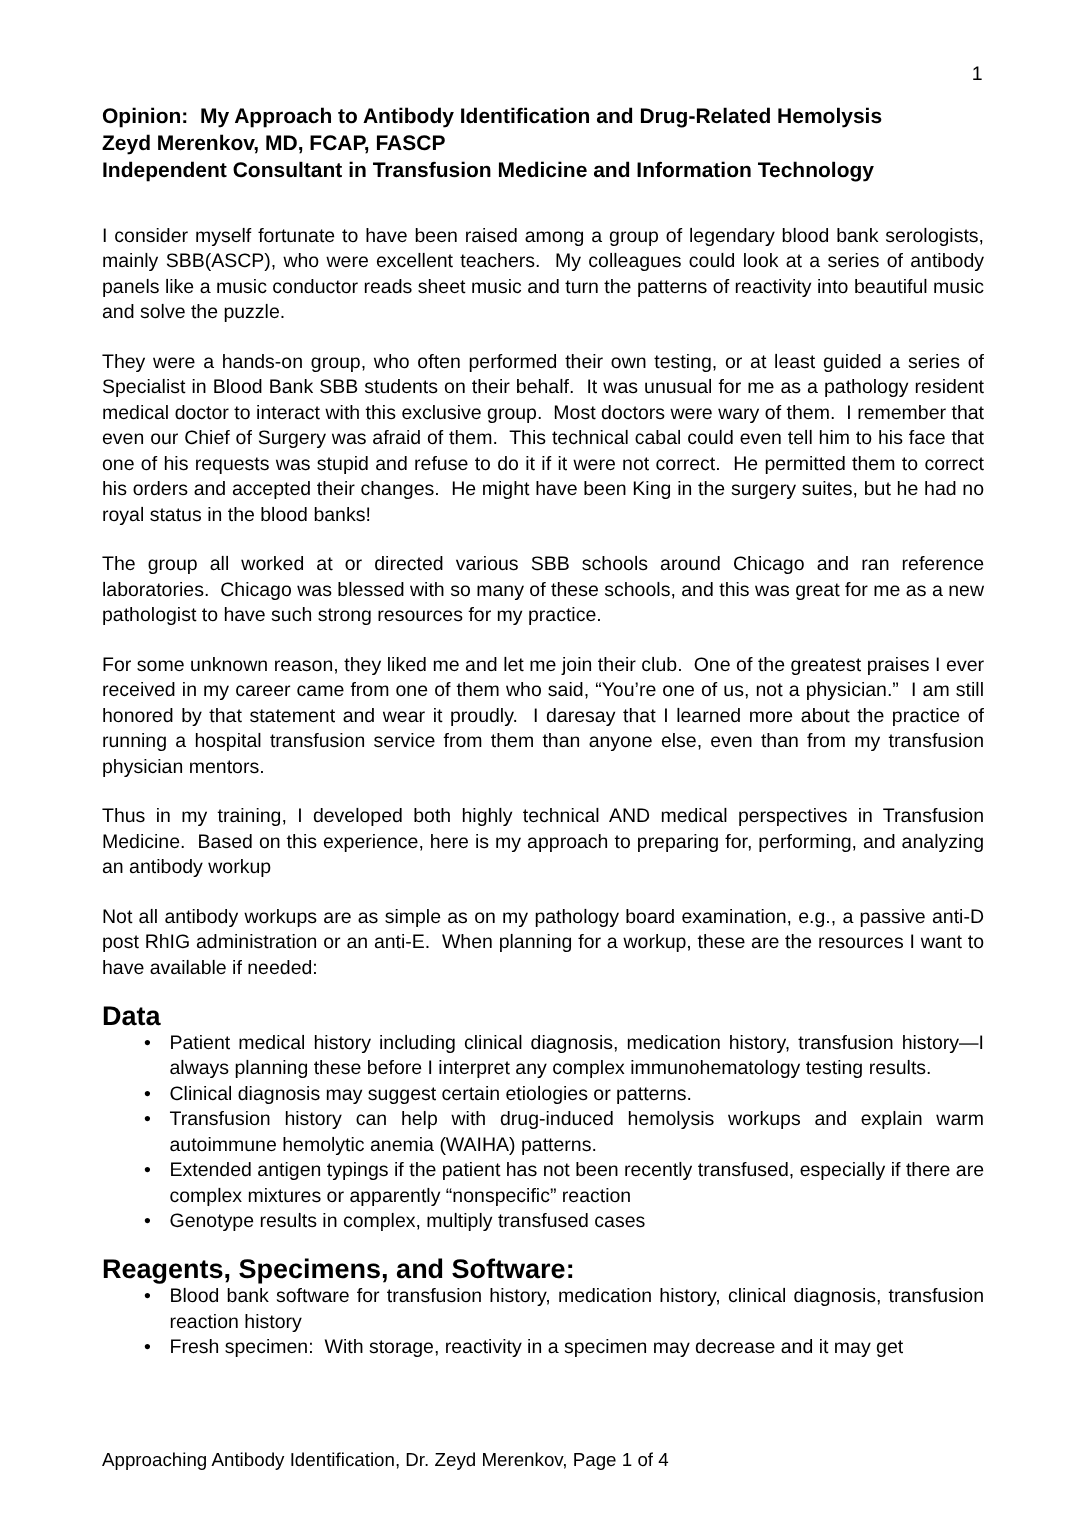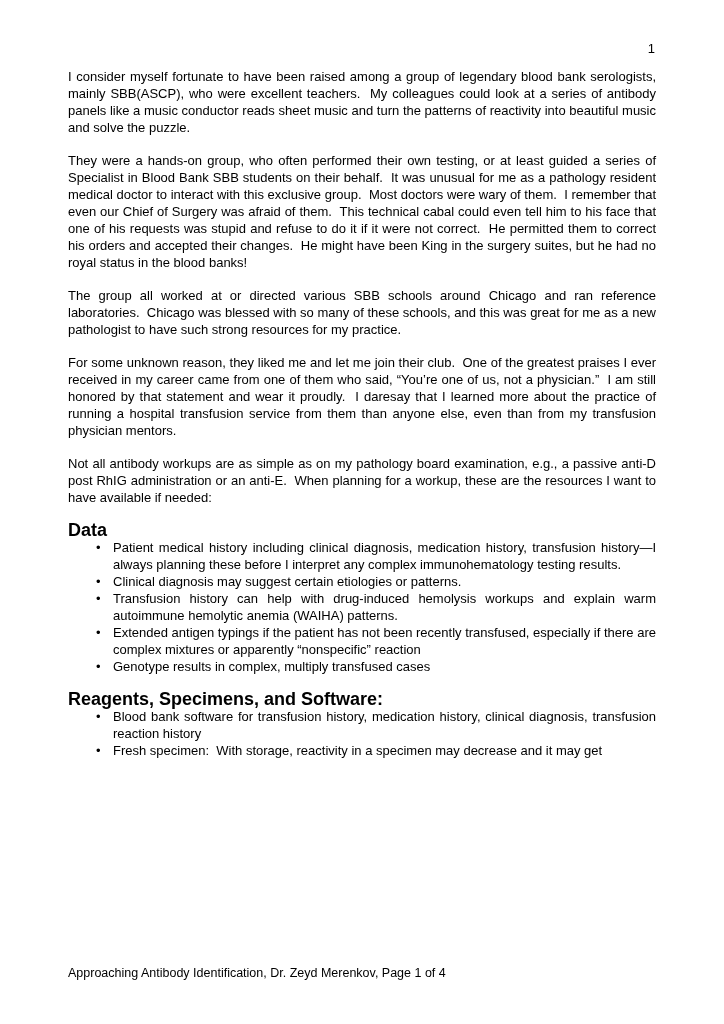--- a/index.html
+++ b/index.html
@@ -86,25 +86,31 @@
 </style>
 </head>
 <body>
 
 <div class="page">
 
   <span class="page-number">1</span>
 
   <div class="content">
 
+    <header class="doc-header">
+      <div class="title">Opinion:  My Approach to Antibody Identification and Drug-Related Hemolysis</div>
+      <div class="author">Zeyd Merenkov, MD, FCAP, FASCP</div>
+      <div class="affiliation">Independent Consultant in Transfusion Medicine and Information Technology</div>
+    </header>
 
     <p class="body-para">I consider myself fortunate to have been raised among a group of legendary blood bank serologists, mainly SBB(ASCP), who were excellent teachers.  My colleagues could look at a series of antibody panels like a music conductor reads sheet music and turn the patterns of reactivity into beautiful music and solve the puzzle.</p>
     <p class="body-para">They were a hands-on group, who often performed their own testing, or at least guided a series of Specialist in Blood Bank SBB students on their behalf.  It was unusual for me as a pathology resident medical doctor to interact with this exclusive group.  Most doctors were wary of them.  I remember that even our Chief of Surgery was afraid of them.  This technical cabal could even tell him to his face that one of his requests was stupid and refuse to do it if it were not correct.  He permitted them to correct his orders and accepted their changes.  He might have been King in the surgery suites, but he had no royal status in the blood banks!</p>
     <p class="body-para">The group all worked at or directed various SBB schools around Chicago and ran reference laboratories.  Chicago was blessed with so many of these schools, and this was great for me as a new pathologist to have such strong resources for my practice.</p>
     <p class="body-para">For some unknown reason, they liked me and let me join their club.  One of the greatest praises I ever received in my career came from one of them who said, “You’re one of us, not a physician.”  I am still honored by that statement and wear it proudly.  I daresay that I learned more about the practice of running a hospital transfusion service from them than anyone else, even than from my transfusion physician mentors.</p>
+    <p class="body-para">Thus in my training, I developed both highly technical AND medical perspectives in Transfusion Medicine.  Based on this experience, here is my approach to preparing for, performing, and analyzing an antibody workup</p>
     <p class="body-para">Not all antibody workups are as simple as on my pathology board examination, e.g., a passive anti-D post RhIG administration or an anti-E.  When planning for a workup, these are the resources I want to have available if needed:</p>
 
     <h2 class="section-heading">Data</h2>
 
     <div class="bullet-item">
       <span class="bullet-glyph">•</span>
       <span class="bullet-text"><b>Patient medical history</b><span> including clinical diagnosis, medication history, transfusion history—I always planning these before I interpret any complex immunohematology testing results.</span></span>
     </div>
     <div class="bullet-item">
       <span class="bullet-glyph">•</span>

